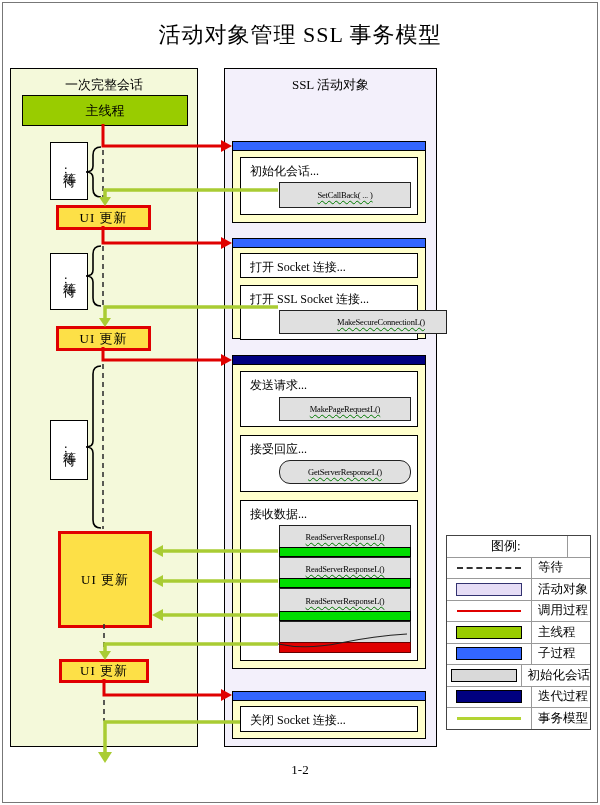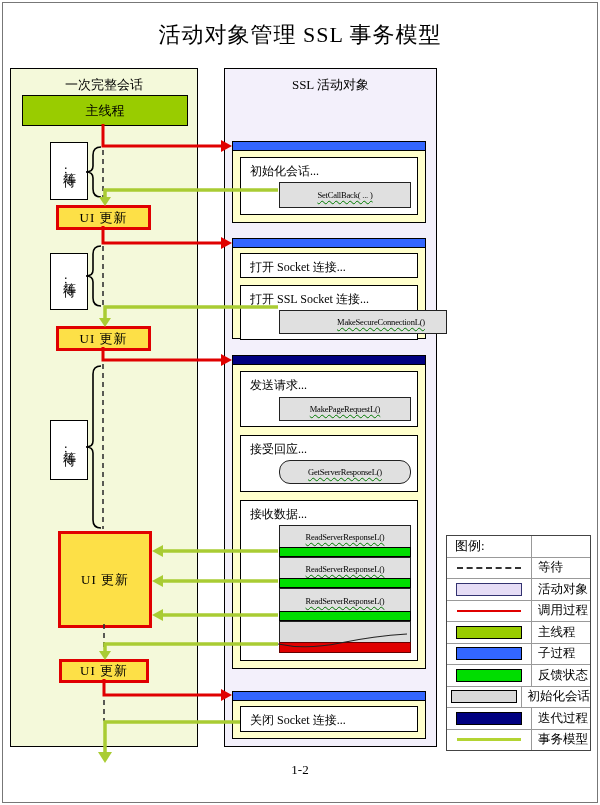--- a/index.html
+++ b/index.html
@@ -27,21 +27,21 @@
   .call-btn{position:absolute;left:38px;width:130px;background:#e0e0e0;border:1px solid #222;
             display:flex;align-items:center;justify-content:center;}
   .call-btn span{font-size:8.5px;letter-spacing:-0.2px;text-decoration:underline wavy #007700;
                  text-decoration-thickness:1px;text-underline-offset:2px;white-space:nowrap;}
   .feedback-bar{position:absolute;left:38px;width:130px;height:8px;background:#00dd00;border:1px solid #000;}
   .iter-end-bar{position:absolute;left:38px;width:130px;height:9px;background:#e00000;border:1px solid #660000;}
   .cont-box{position:absolute;left:38px;width:130px;background:#dcdcdc;border:1px solid #222;border-bottom:none;}
   #flow{left:0;top:0;width:600px;height:805px;pointer-events:none;}
   #legend{left:446px;top:535px;width:143px;border:1px solid #444;background:#fff;display:flex;flex-direction:column;}
   .legend-row{display:flex;height:20.5px;border-top:1px solid #999;align-items:center;}
-  .legend-row:first-child{border-top:none;}
+  .legend-row:first-child{border-top:none;margin-left:36px;}
   .legend-swatch-cell{width:84px;height:100%;border-right:1px solid #999;display:flex;align-items:center;justify-content:center;}
   .legend-label-cell{flex:1;font-size:12.5px;padding-left:6px;white-space:nowrap;}
   .sw-box{width:64px;height:11px;border:1px solid #000;}
   .sw-line{width:64px;height:0;}
   .legend-header-text{font-size:13px;padding-left:8px;}
   .page-num{left:0;top:762px;width:600px;text-align:center;font-size:13px;}
 </style>
 </head>
 <body>
 
@@ -211,26 +211,20 @@
       <div class="legend-label-cell">主线程</div>
     </div>
     <div class="legend-row">
       <div class="legend-swatch-cell">
         <div class="sw-box" style="background:#3366ff;"></div>
       </div>
       <div class="legend-label-cell">子过程</div>
     </div>
     <div class="legend-row">
       <div class="legend-swatch-cell">
-        <div class="sw-box" style="background:#00dd00;"></div>
-      </div>
-      <div class="legend-label-cell">反馈状态</div>
-    </div>
-    <div class="legend-row">
-      <div class="legend-swatch-cell">
         <div class="sw-box" style="background:#d9d9d9;"></div>
       </div>
       <div class="legend-label-cell">初始化会话</div>
     </div>
     <div class="legend-row">
       <div class="legend-swatch-cell">
         <div class="sw-box" style="background:#000080;"></div>
       </div>
       <div class="legend-label-cell">迭代过程</div>
     </div>

